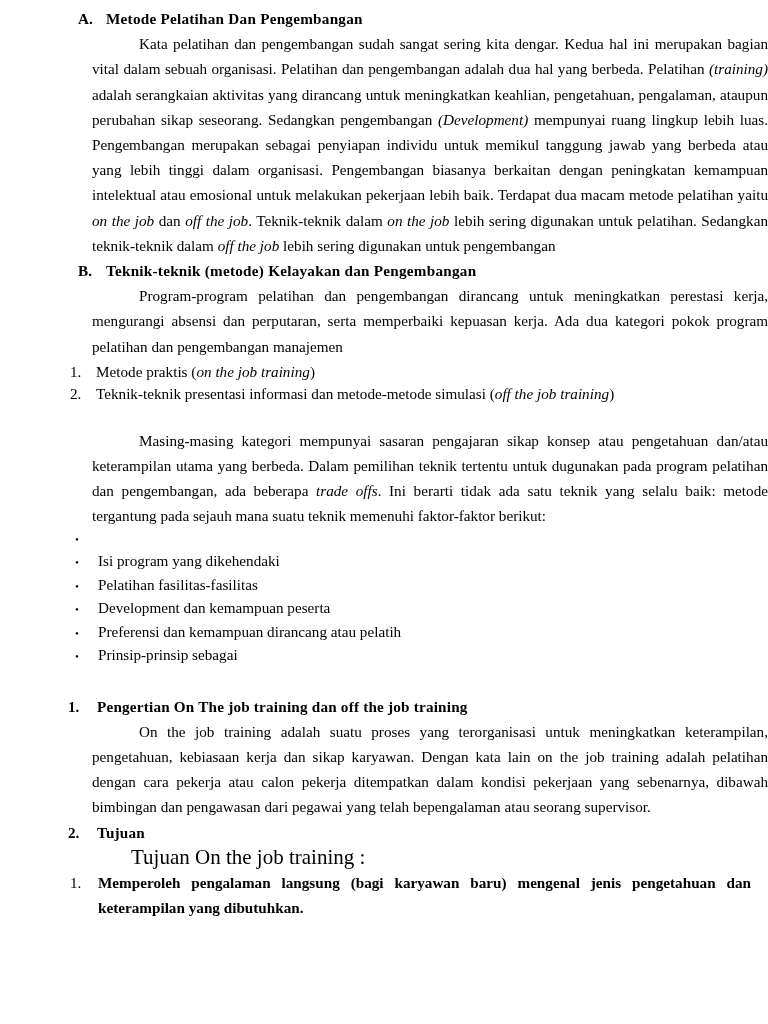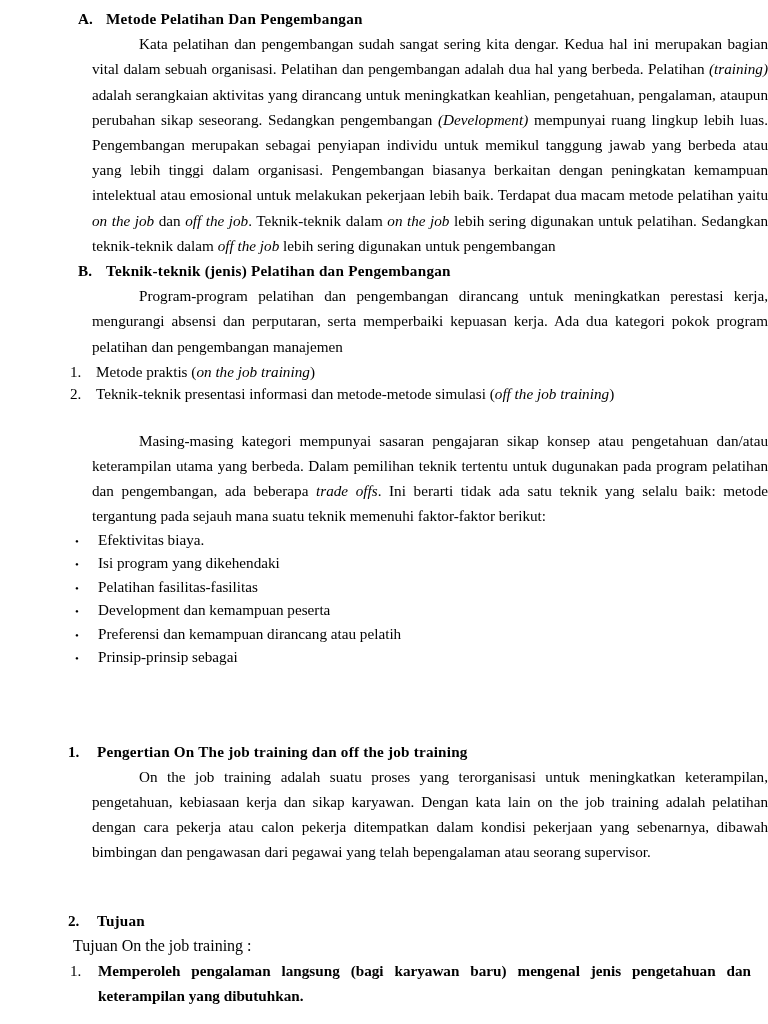--- a/index.html
+++ b/index.html
@@ -86,21 +86,20 @@
     line-height: 25.2px;
     margin-left: 57px;
   }
   .num-heading .marker {
     width: 29px;
     flex: 0 0 29px;
   }
   .num-heading .htext {
     flex: 1 1 auto;
     letter-spacing: 0.2px;
-    margin-top: 43px;
   }
   
   .bullet-list {
     list-style: none;
     margin: 0;
     padding: 0;
   }
   .bullet-item {
     display: flex;
     align-items: baseline;
@@ -139,42 +138,42 @@
     flex: 1 1 auto;
     text-align: justify;
     font-weight: bold;
   }
   .gap-md { height: 23px; }
   .gap-lg { height: 26px; }
   .gap-xs { height: 2px; }
 
   i, em { font-style: italic; }
   .sub-line {
-    font-size: 16px;
-    line-height: 25.2px;
-    margin-left: 62px;
+    font-size: 21px;
+    line-height: 25.2px;
+    margin-left: 120px;
   }
 </style>
 </head>
 <body>
 
 <div class="page">
 
   <div class="lettered-heading">
     <span class="marker">A.</span>
     <span class="htext">Metode Pelatihan Dan Pengembangan</span>
   </div>
 
   <div class="body-col">
     <p class="para indent"><span>Kata pelatihan dan pengembangan sudah sangat sering kita dengar. Kedua hal ini merupakan bagian vital dalam sebuah organisasi. Pelatihan dan pengembangan adalah dua hal yang berbeda. Pelatihan </span><i>(training)</i><span> adalah serangkaian aktivitas yang dirancang untuk meningkatkan keahlian, pengetahuan, pengalaman, ataupun perubahan sikap seseorang. Sedangkan pengembangan </span><i>(Development)</i><span> mempunyai ruang lingkup lebih luas. Pengembangan merupakan sebagai penyiapan individu untuk memikul tanggung jawab yang berbeda  atau yang lebih tinggi dalam organisasi. Pengembangan biasanya berkaitan dengan peningkatan kemampuan intelektual atau emosional untuk melakukan pekerjaan lebih baik. Terdapat dua macam metode pelatihan yaitu </span><i>on the job</i><span> dan </span><i>off the job</i><span>. Teknik-teknik dalam </span><i>on the job</i><span> lebih sering digunakan untuk pelatihan. Sedangkan teknik-teknik dalam </span><i>off the job</i><span> lebih sering digunakan untuk pengembangan</span></p>
   </div>
 
   <div class="lettered-heading">
     <span class="marker">B.</span>
-    <span class="htext">Teknik-teknik (jenis) Pelatihan dan Pengembangan</span>
+    <span class="htext">Teknik-teknik (metode) Kelayakan dan Pengembangan</span>
   </div>
 
   <div class="body-col">
     <p class="para indent">Program-program pelatihan dan pengembangan dirancang untuk meningkatkan perestasi kerja, mengurangi absensi dan perputaran, serta memperbaiki kepuasan kerja. Ada dua kategori pokok program pelatihan dan pengembangan manajemen</p>
   </div>
 
   <div class="gap-xs"></div>
 
   <ol class="num-list">
     <li class="num-item">
@@ -189,21 +188,20 @@
 
   <div class="gap-md"></div>
 
   <div class="body-col">
     <p class="para indent"><span>Masing-masing kategori mempunyai sasaran pengajaran sikap konsep atau pengetahuan dan/atau keterampilan utama yang berbeda. Dalam pemilihan teknik tertentu untuk dugunakan pada program pelatihan dan pengembangan, ada beberapa </span><i>trade offs</i><span>. Ini berarti tidak ada satu teknik yang selalu baik: metode tergantung pada sejauh mana suatu teknik memenuhi faktor-faktor berikut:</span></p>
   </div>
 
   <ul class="bullet-list">
     <li class="bullet-item">
       <span class="bullet-glyph">•</span>
-      <span class="btext">Efektivitas biaya.</span>
     </li>
     <li class="bullet-item">
       <span class="bullet-glyph">•</span>
       <span class="btext">Isi program yang dikehendaki</span>
     </li>
     <li class="bullet-item">
       <span class="bullet-glyph">•</span>
       <span class="btext">Pelatihan fasilitas-fasilitas</span>
     </li>
     <li class="bullet-item">

